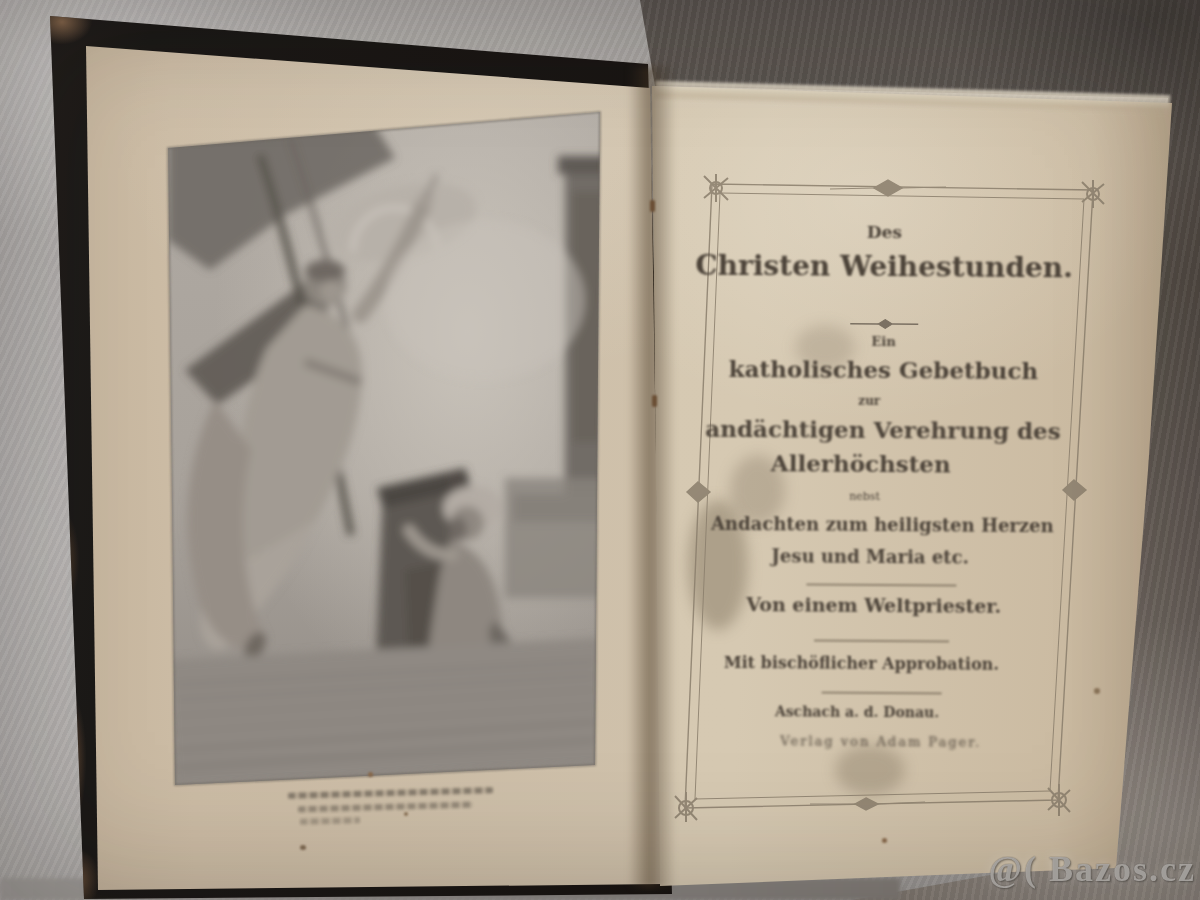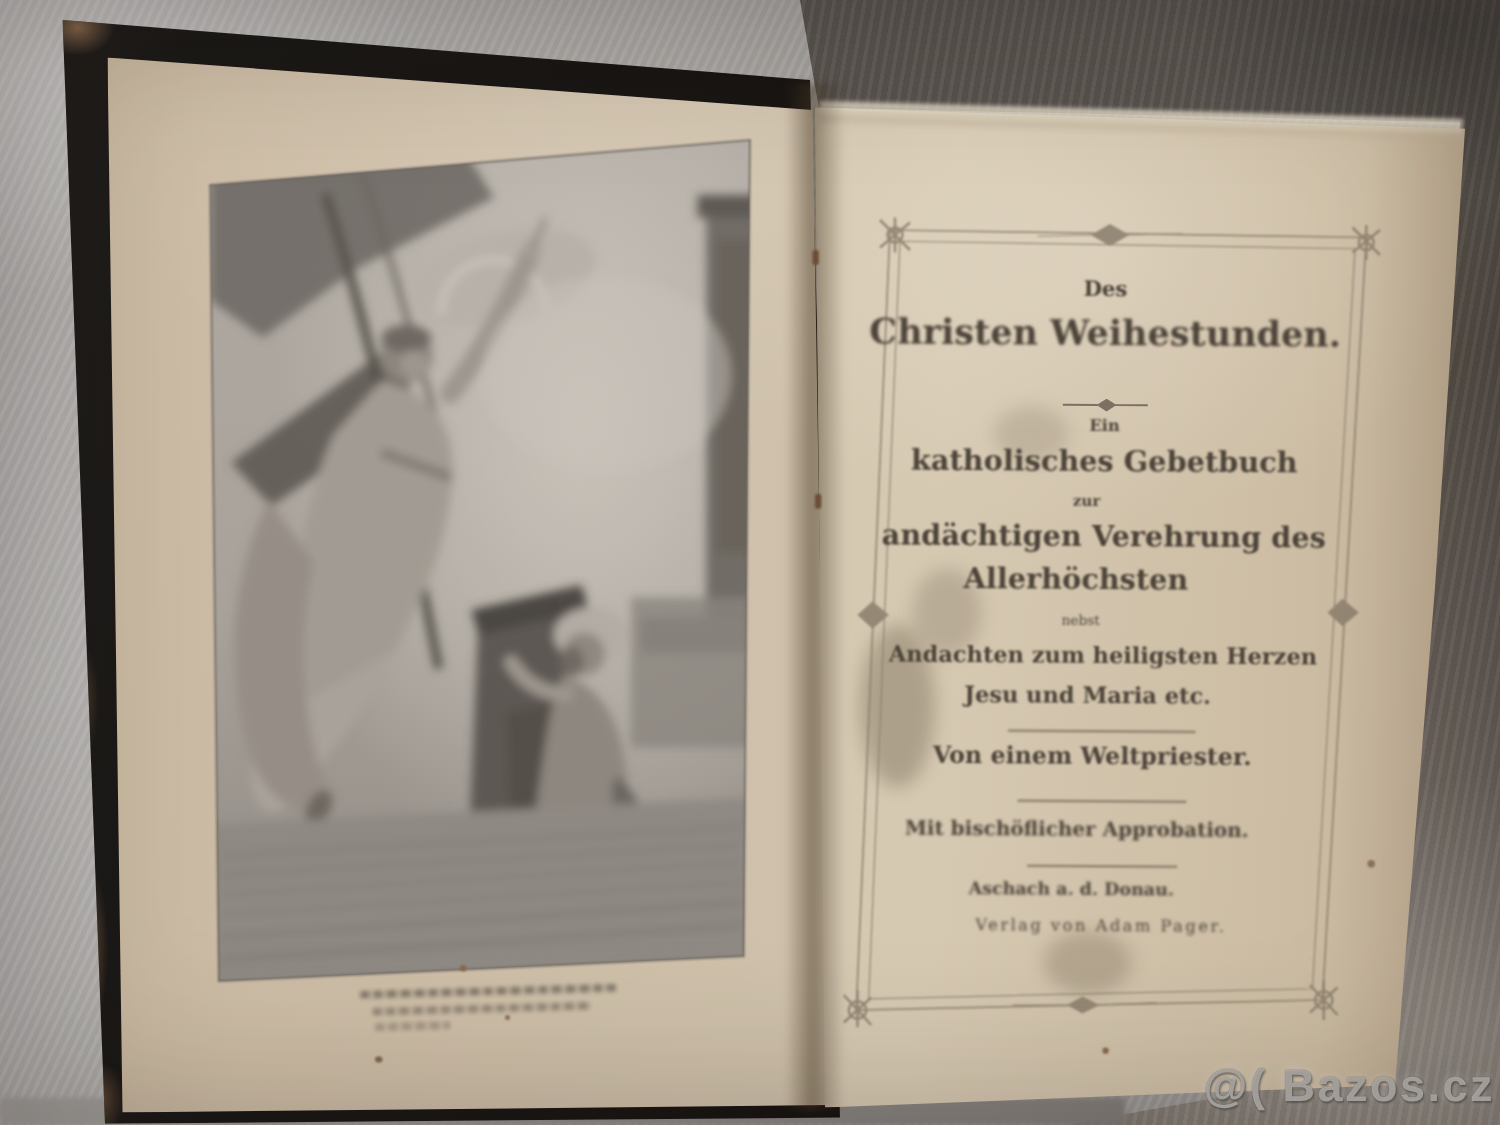--- a/index.html
+++ b/index.html
@@ -61,21 +61,21 @@
 
   
   .frame-svg{left:670px;top:172px;width:440px;height:650px;filter:blur(.7px);opacity:.85;}
   .titleblock{left:685px;top:172px;width:395px;height:660px;transform:rotate(.4deg);}
   .tp{left:0;width:100%;text-align:center;color:#4c4339;filter:blur(.9px);
       font-family:"DejaVu Serif",serif;font-weight:bold;white-space:nowrap;}
   .rule{height:2px;background:rgba(90,78,62,.55);filter:blur(.9px);}
   .stain{border-radius:50%;filter:blur(7px);}
 
   .vignette{left:0;top:0;width:100%;height:100%;box-shadow:inset 0 0 140px rgba(20,16,12,.28);}
-  .watermark{right:4px;bottom:10px;font-family:Liberation Sans, sans-serif;font-weight:bold;
+  .watermark{right:4px;bottom:10px;font-family:Liberation Serif, serif;font-weight:bold;
     font-size:36px;letter-spacing:2px;color:rgba(233,230,226,.55);
     text-shadow:0 0 1px rgba(72,68,64,.95),1px 1px 2px rgba(60,56,52,.6),0 0 8px rgba(255,255,255,.25);}
 </style>
 </head>
 <body>
 
 <div id="stage">
 
   <div class="fabric-light"></div>
   <div class="fabric-dark"></div>

